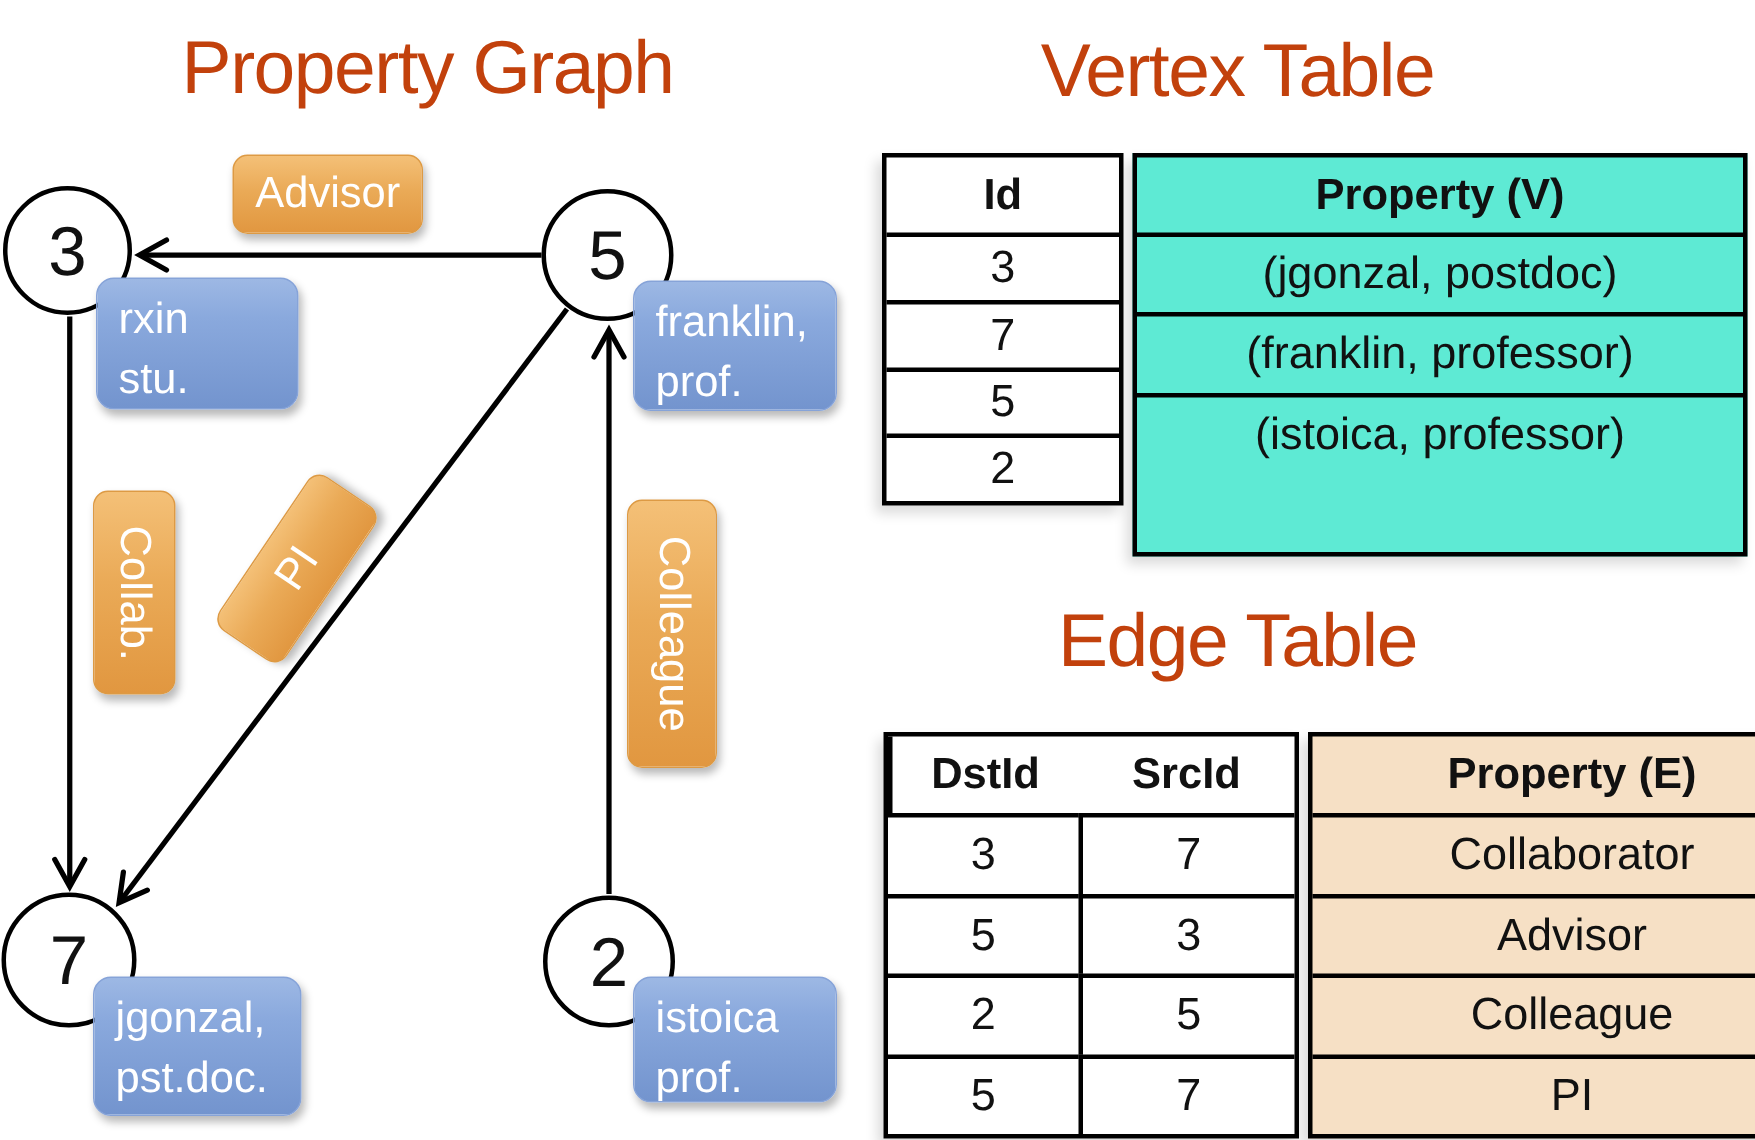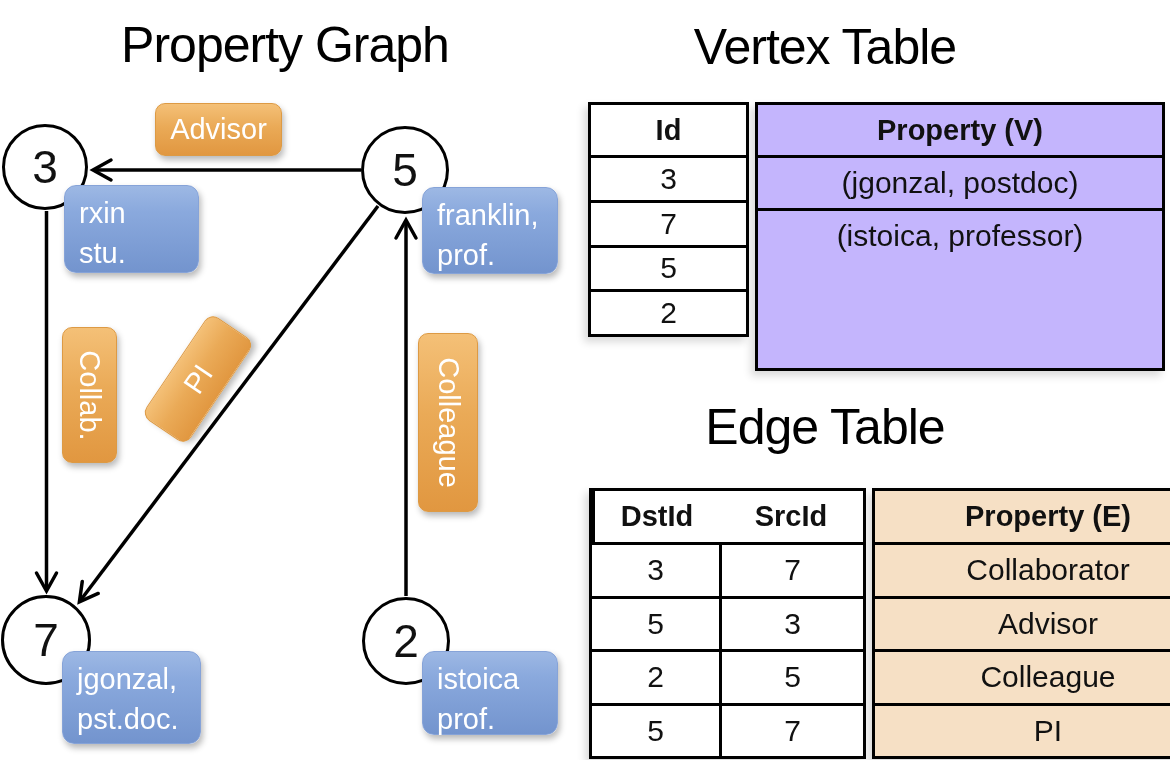--- a/index.html
+++ b/index.html
@@ -2,21 +2,21 @@
 <html><head>
 <meta charset="utf-8">
 <style>
   html,body { margin:0; padding:0; background:#fff; }
   .stage {
     position:relative; width:1170px; height:760px; overflow:hidden;
     background:#fff; font-family:"Liberation Sans", sans-serif; color:#111;
   }
   .title {
     position:absolute; text-align:center; font-size:50px; font-weight:400;
-    letter-spacing:-1px; color:#000000; white-space:nowrap;
+    letter-spacing:-1px; color:#c2410c; white-space:nowrap;
   }
   #graph-title  { left:0px;   top:16px;  width:570px; }
   #vertex-title { left:540px; top:18px;  width:570px; }
   #edge-title   { left:540px; top:398px; width:570px; }
 
   
   .node {
     position:absolute; box-sizing:border-box; border:3.5px solid #000;
     border-radius:50%; background:#fff; display:flex; align-items:center;
     justify-content:center; font-size:46px; color:#111; z-index:2;
@@ -50,21 +50,21 @@
     border:3px solid #000; background:#fff; font-size:30px;
     box-shadow:-4px 5px 8px rgba(0,0,0,0.15); z-index:3;
   }
   .tbl .c {
     display:flex; align-items:center; justify-content:center;
     border-top:3px solid #000; white-space:nowrap;
   }
   .tbl .c.first { border-top:none; }
   .tbl .c.vline { border-left:3px solid #000; }
   .hdr { font-weight:bold; font-size:29px; }
-  .bluefill  { background:#c4b5fd; }
+  .bluefill  { background:#5eead4; }
   .peachfill { background:#F6E0C5; }
 
   #vt-id   { left:588px; top:102px; width:161px; height:235px; grid-template-rows:50px repeat(4,1fr); }
   #vt-prop { left:755px; top:102px; width:410px; height:269px; grid-template-rows:50px repeat(4,1fr); }
   #et-ids  { left:589px; top:488px; width:277px; height:271px; grid-template-columns:127px 1fr; grid-template-rows:51px repeat(4,1fr); }
   #et-prop { left:872px; top:488px; width:352px; height:271px; grid-template-rows:51px repeat(4,1fr); }
 </style>
 </head>
 <body>
 
@@ -133,20 +133,21 @@
     <div class="c first hdr">Id</div>
     <div class="c">3</div>
     <div class="c">7</div>
     <div class="c">5</div>
     <div class="c">2</div>
   </div>
 
   <div class="tbl bluefill" id="vt-prop">
     <div class="c first hdr">Property (V)</div>
     <div class="c">(jgonzal, postdoc)</div>
+    <div class="c">(franklin, professor)</div>
     <div class="c">(istoica, professor)</div>
   </div>
 
   <div class="tbl" id="et-ids">
     <div class="c first hdr vline">DstId</div>
     <div class="c first hdr">SrcId</div>
     <div class="c">3</div>
     <div class="c vline">7</div>
     <div class="c">5</div>
     <div class="c vline">3</div>

